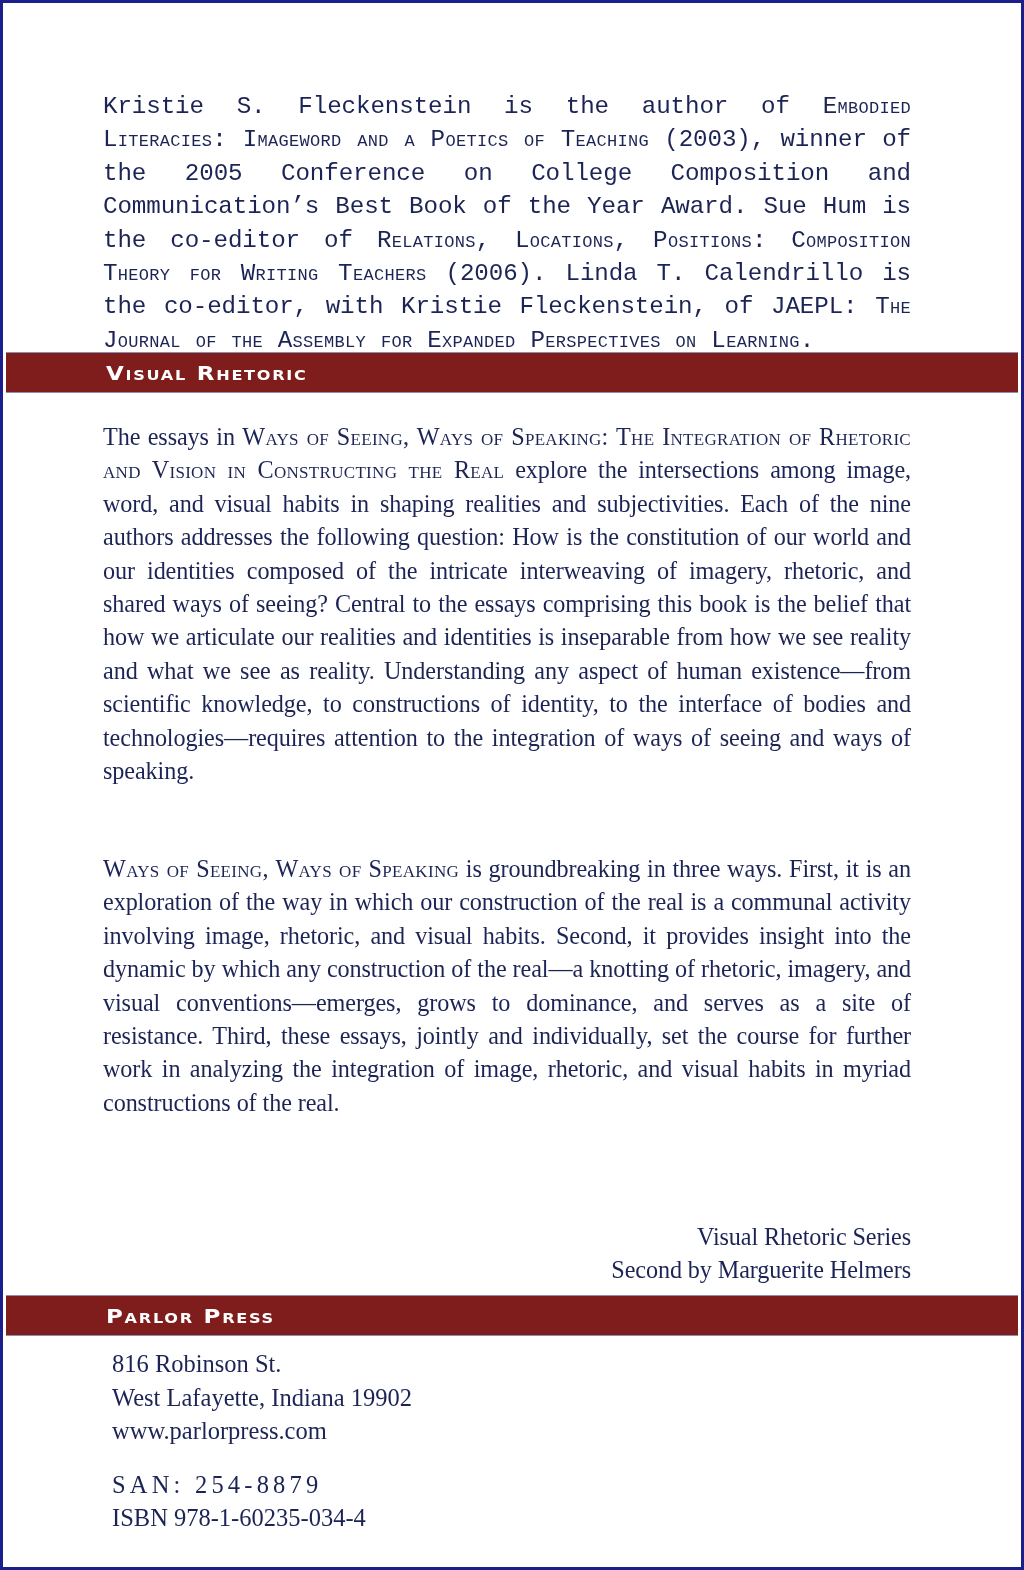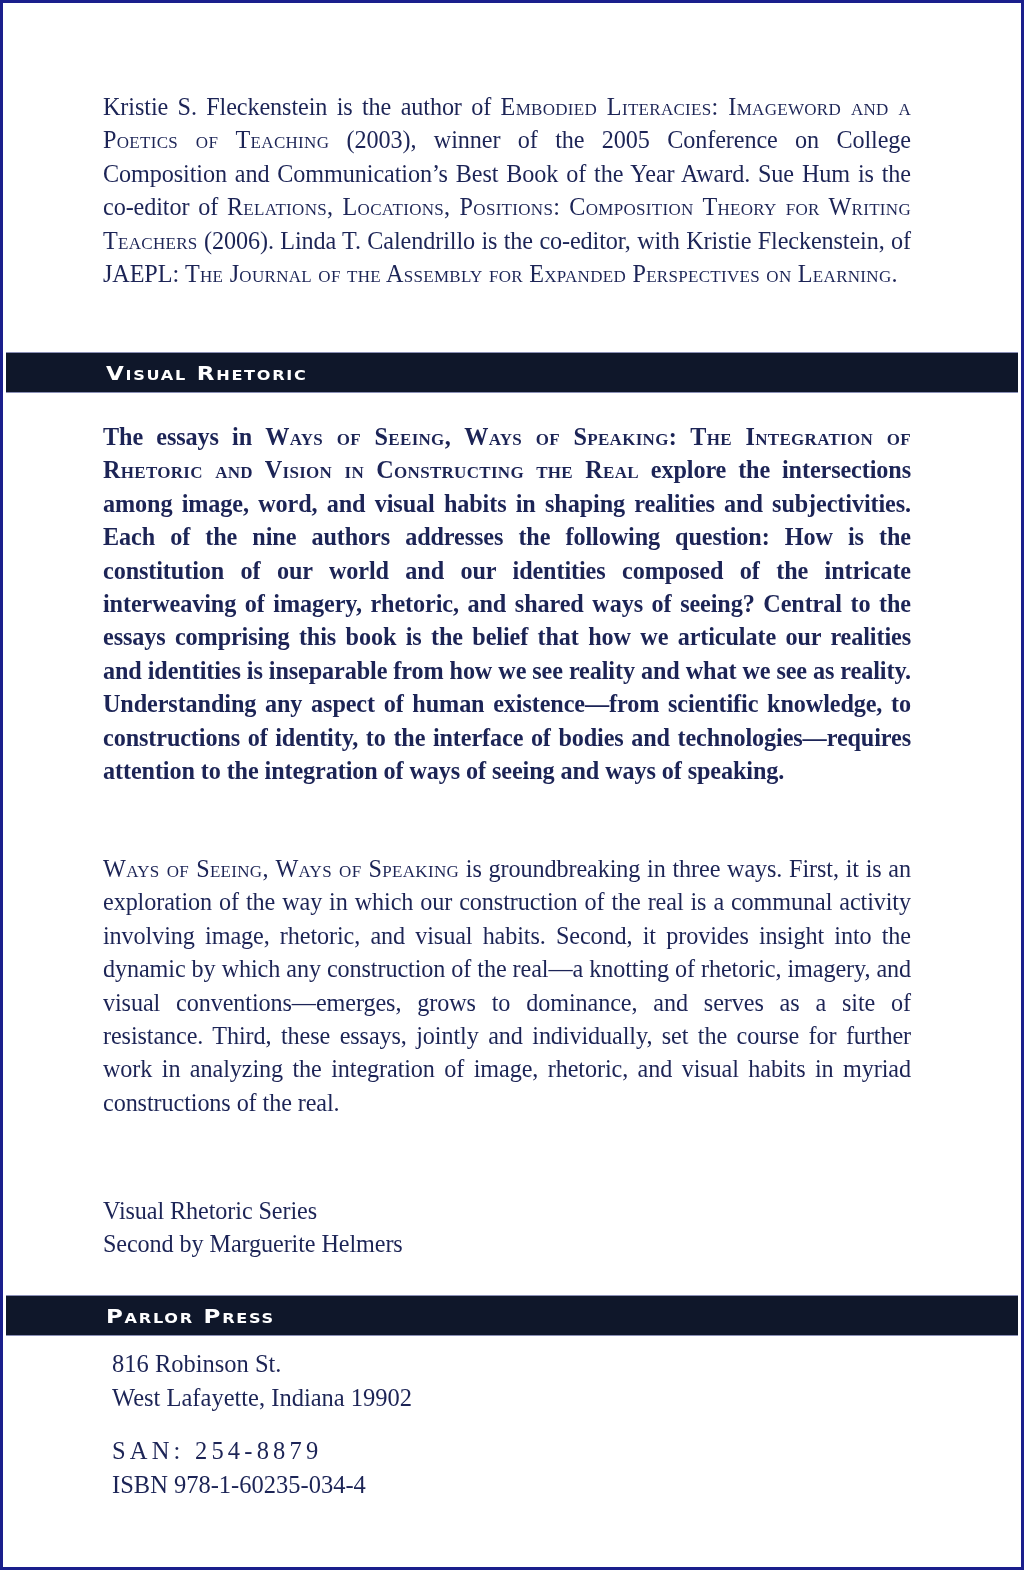--- a/index.html
+++ b/index.html
@@ -12,27 +12,27 @@
     .page {
       position: absolute; left: 0; top: 0; width: 1024px; height: 1570px;
       box-sizing: border-box; border: 3px solid #1a1f8c; background: #fff;
     }
     .text-block {
       position: absolute; left: 100px; width: 808px;
       font-size: 24.2px; line-height: 33.4px; text-align: justify;
       hyphens: manual; letter-spacing: -0.1px;
     }
     .sc { font-variant: small-caps; letter-spacing: 0.3px; }
-    #bio { top: 87px; }
-    #para1 { top: 417px; font-weight: bold; }
+    #bio { top: 87px; font-family: Liberation Mono, monospace; }
+    #para1 { top: 417px; }
     #para2 { top: 849px; }
-    #series { top: 1191px; text-align: left; }
+    #series { top: 1217px; text-align: right; }
     .band {
       position: absolute; left: 3px; right: 3px; height: 39px;
-      background: #0f172a; border-top: 1px solid #8a8fb5; border-bottom: 1px solid #8a8fb5;
+      background: #7f1d1d; border-top: 1px solid #8a8fb5; border-bottom: 1px solid #8a8fb5;
     }
     .band-label {
       position: absolute; left: 100px; top: 5px;
       font-family: "DejaVu Sans", "Liberation Sans", sans-serif;
       font-weight: bold; color: #ffffff; font-size: 20px;
       font-variant: small-caps; letter-spacing: 1.5px; line-height: 30px;
       transform: scaleX(1.15); transform-origin: left center;
     }
     #band-vr { top: 349px; }
     #band-pp { top: 1292px; }
@@ -63,17 +63,18 @@
     <div>Second by Marguerite Helmers</div>
   </div>
 
   <div class="band" id="band-pp">
     <span class="band-label">Parlor Press</span>
   </div>
 
   <div id="address">
     <div>816 Robinson St.</div>
     <div>West Lafayette, Indiana 19902</div>
+    <div>www.parlorpress.com</div>
     <div class="san">SAN: 254-8879</div>
     <div>ISBN 978-1-60235-034-4</div>
   </div>
 
 </div>
 
 </body></html>

